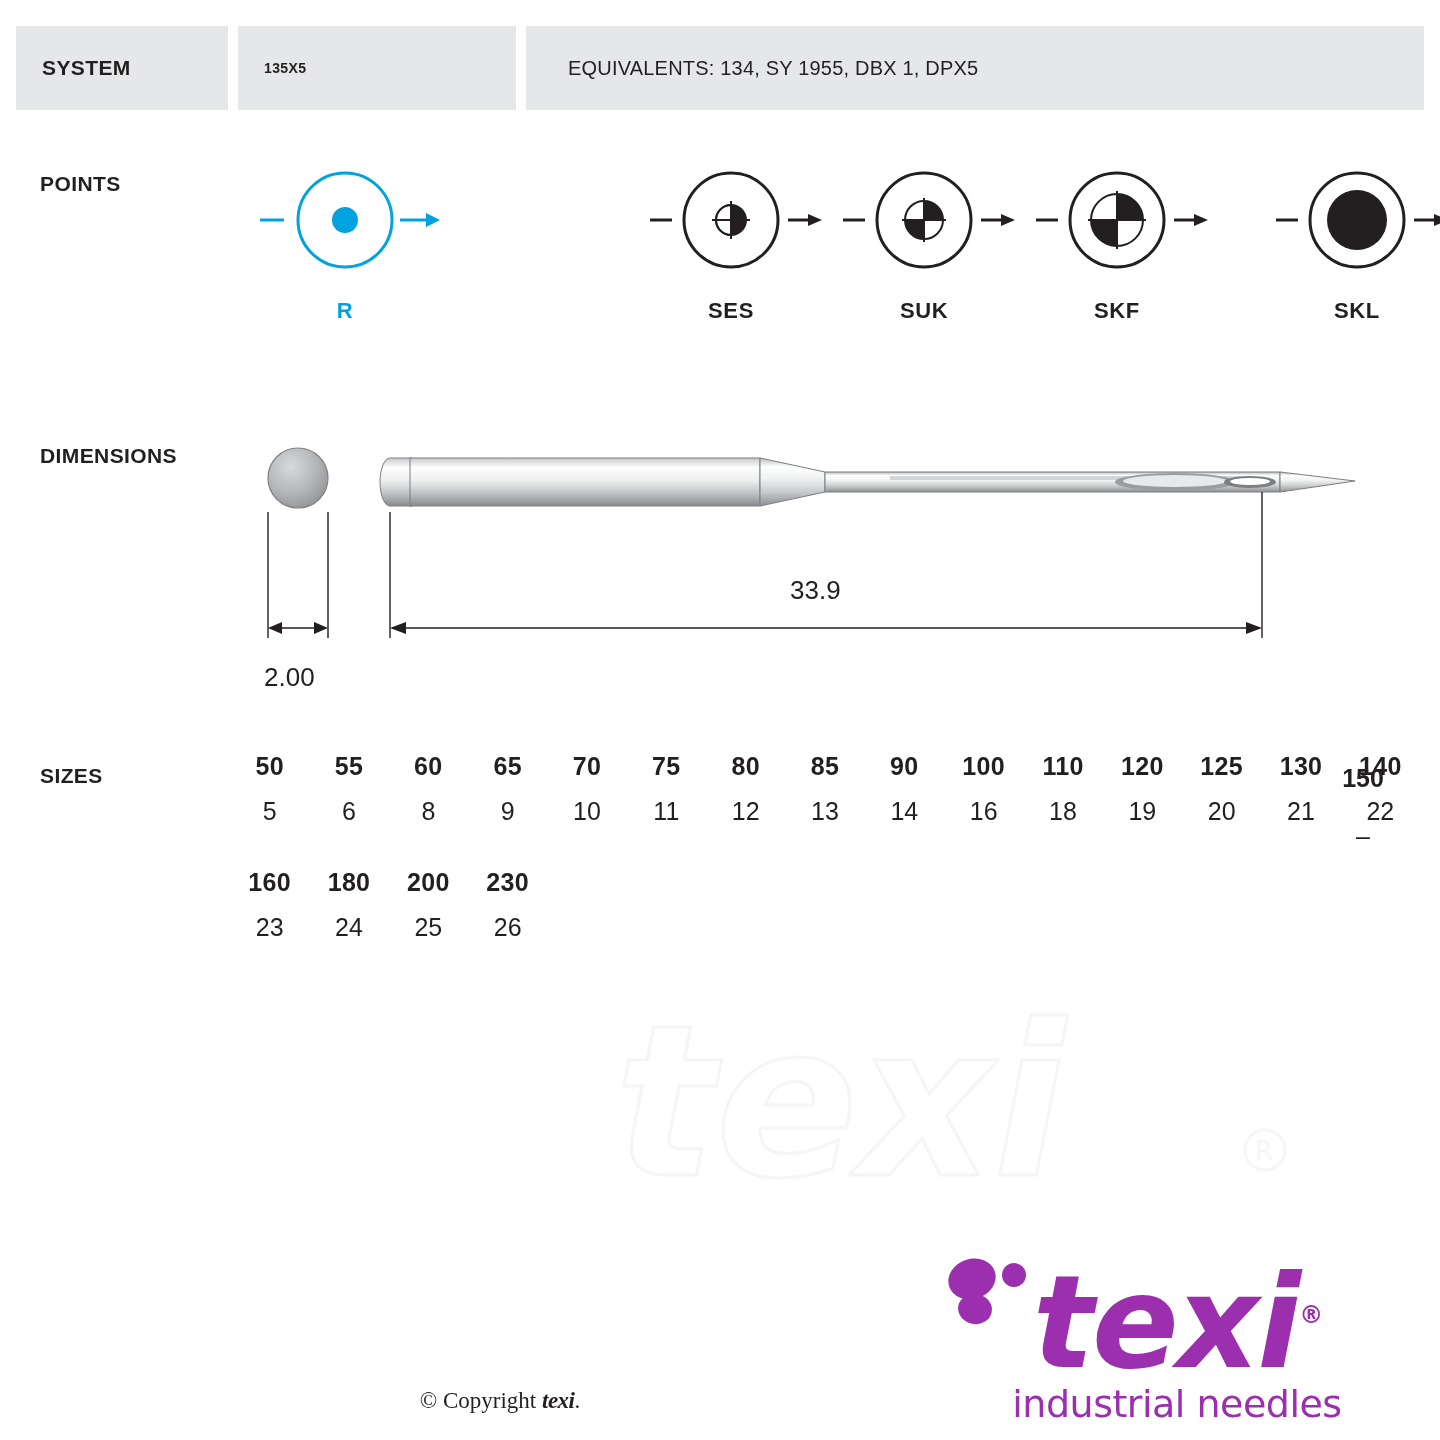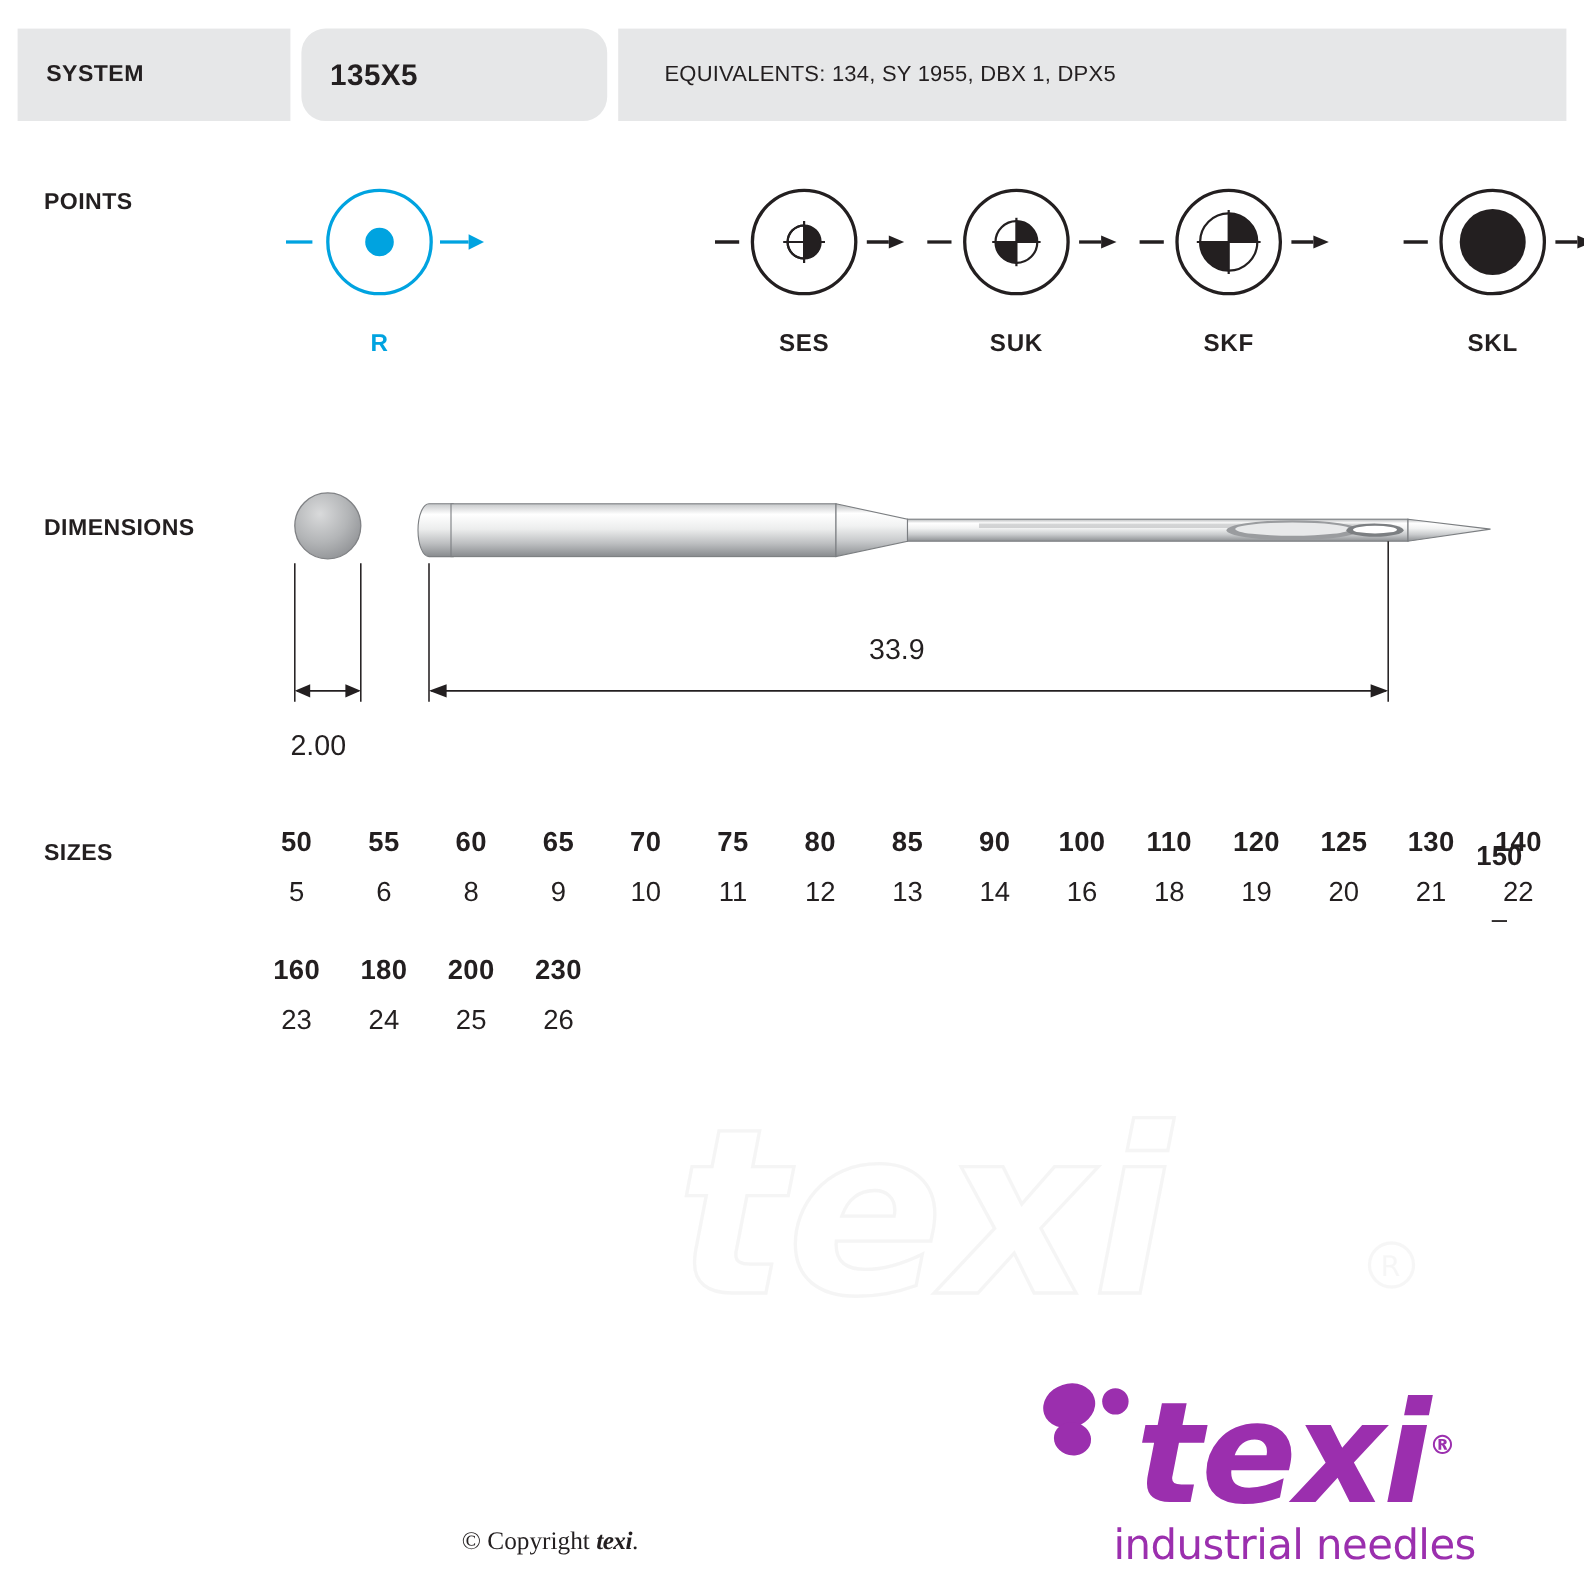--- a/index.html
+++ b/index.html
@@ -26,51 +26,50 @@
     display: flex;
     gap: 10px;
   }
   .hdr-cell {
     background: #e6e7e8;
     display: flex;
     align-items: center;
     box-sizing: border-box;
   }
   .hdr-label {
-    width: 248px;
+    width: 212px;
     padding-left: 26px;
     font-weight: bold;
     font-size: 21px;
     letter-spacing: .4px;
   }
   .hdr-system {
     width: 278px;
     padding-left: 26px;
     font-weight: bold;
-    font-size: 27px;
+    font-size: 14px;
     letter-spacing: .4px;
-    border-radius: 22px;
   }
   .hdr-equiv {
     flex: 1;
     padding-left: 42px;
     font-size: 20px;
     letter-spacing: .2px;
   }
 
   
   .section-label {
     position: absolute;
     font-weight: bold;
     font-size: 21px;
     letter-spacing: .4px;
     color: #231f20;
   }
   #points-label  { left: 40px; top: 172px; }
-  #dims-label    { left: 40px; top: 468px; }
+  #dims-label    { left: 40px; top: 444px; }
   #sizes-label   { left: 40px; top: 764px; }
 
   
   .points-row {
     position: absolute;
     top: 160px;
     left: 250px;
     width: 1160px;
     height: 180px;
   }

